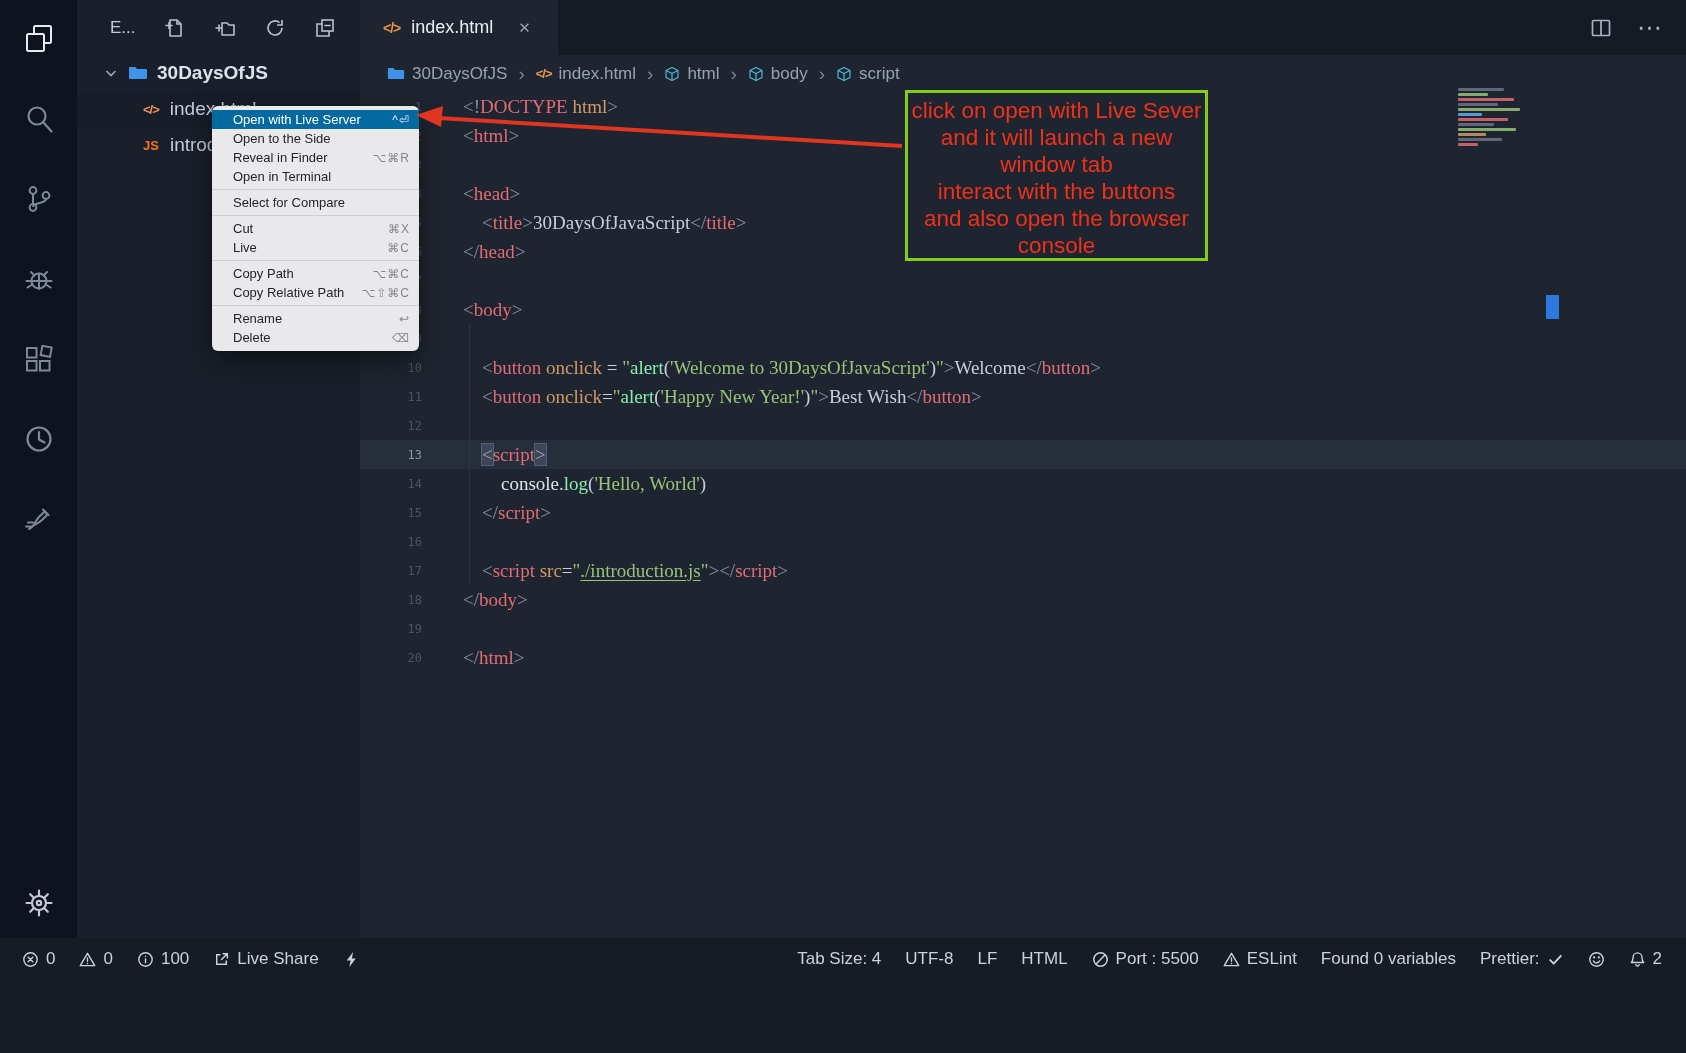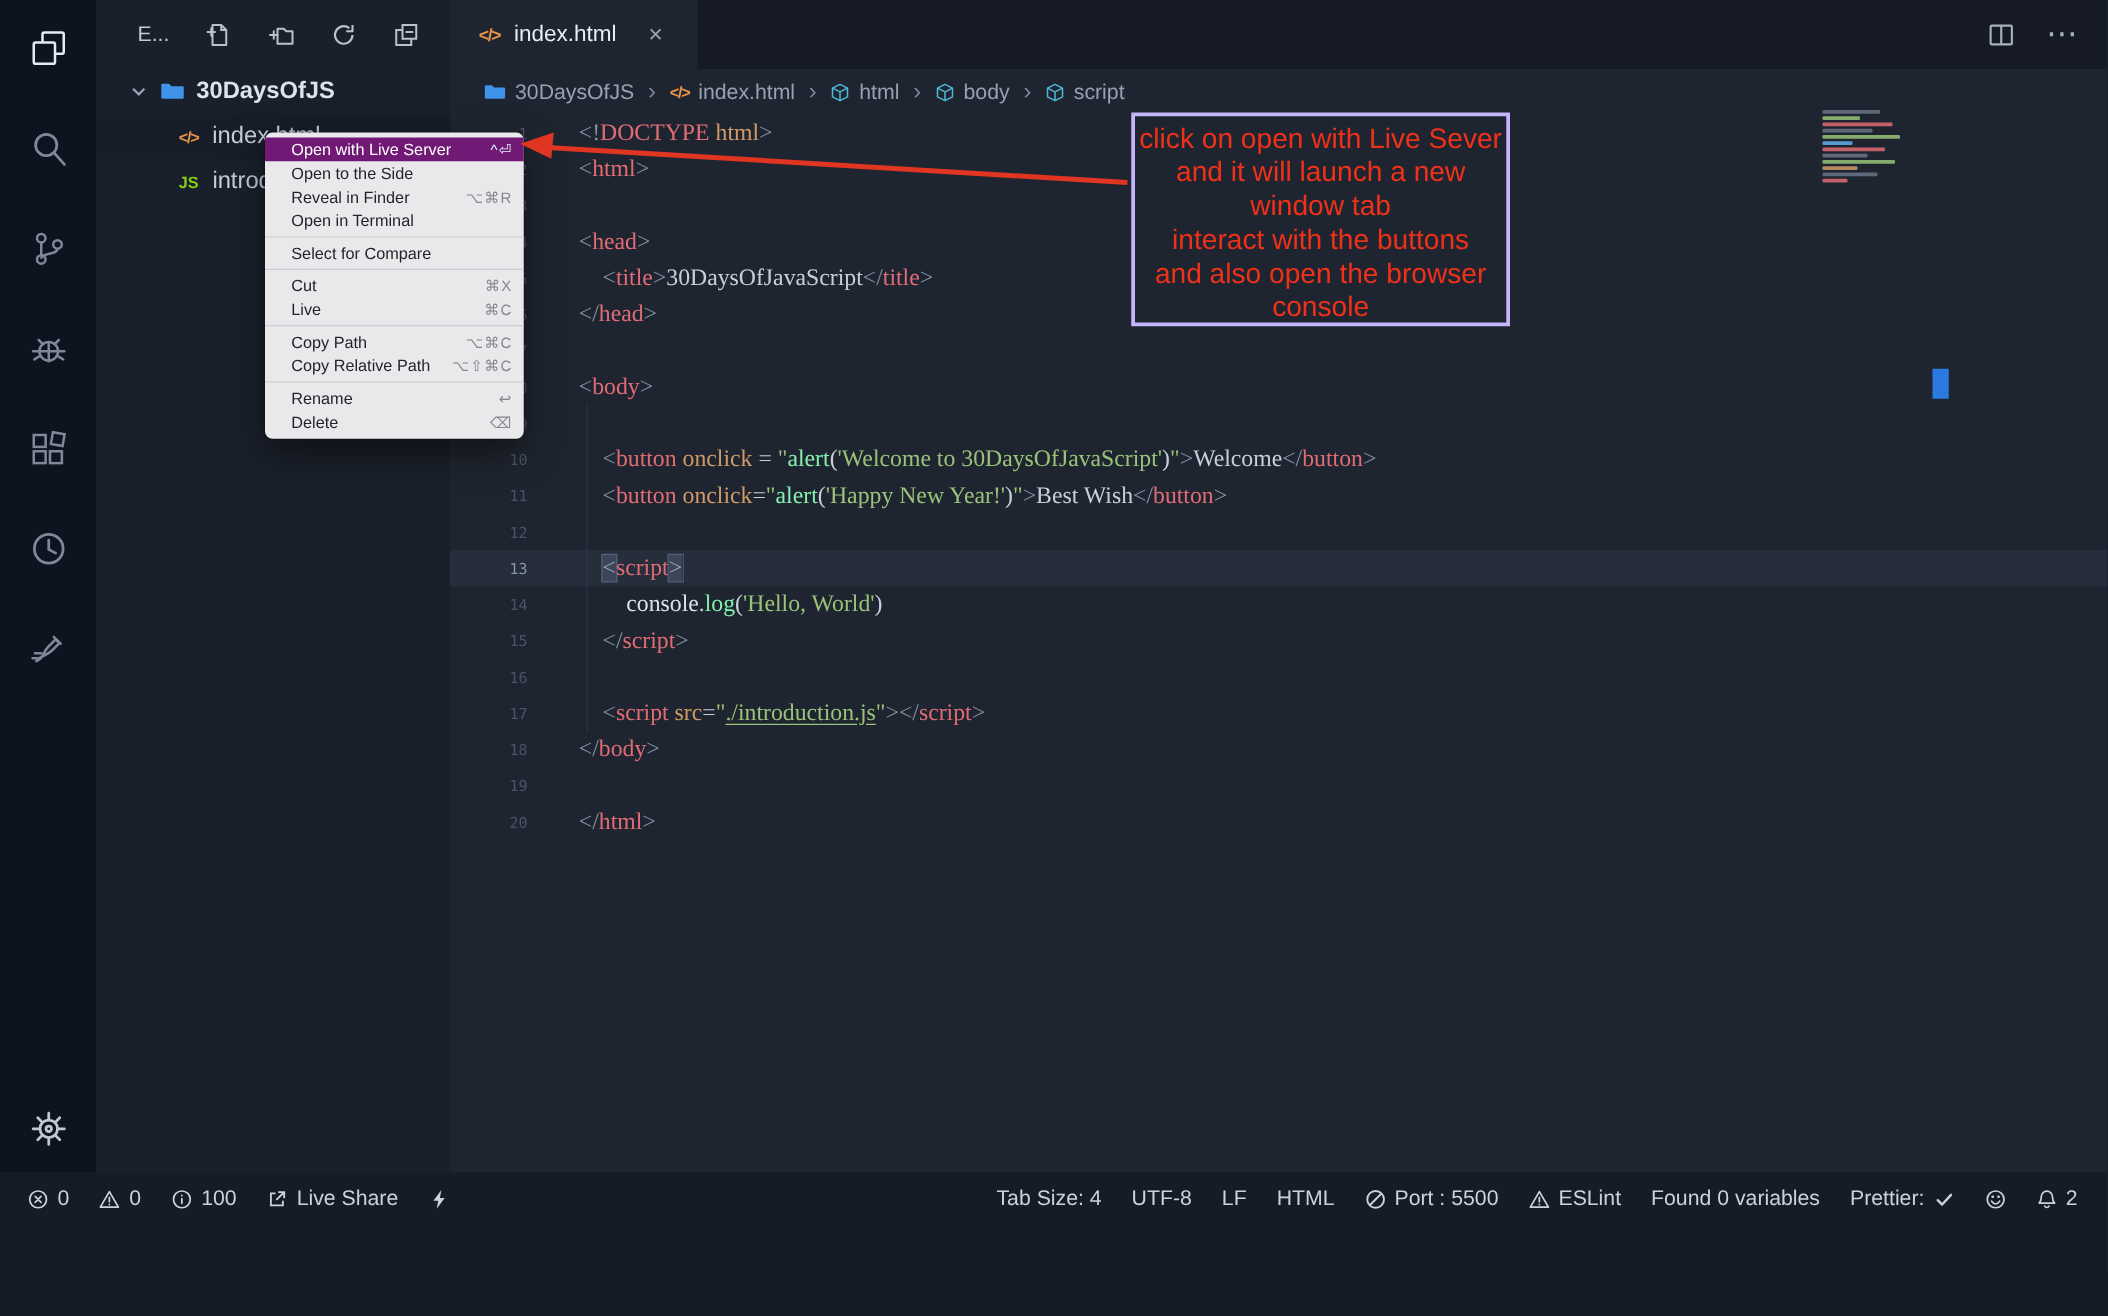--- a/index.html
+++ b/index.html
@@ -23,21 +23,21 @@
   .sidebar-title{color:#c3cad4;font-size:17px}
   .sb-tools{margin-left:auto;display:flex;gap:28px}
   .sb-tool{width:22px;height:22px;color:#b9c1cc;cursor:pointer}
   .tree-root{display:flex;align-items:center;height:36px;padding-left:26px;gap:9px;color:#dde3ec;font-size:19px;font-weight:600}
   .chev{width:16px;height:16px;color:#9aa4b4}
   .folder-ic{width:20px;height:16px}
   .tree-file{display:flex;align-items:center;height:36px;padding-left:66px;gap:11px;color:#c6cdd9;font-size:19px}
   .tree-file.selected{background:#171d29}
   .fi{display:inline-block;font-weight:700;font-size:13px;font-family:"Liberation Sans",sans-serif}
   .fi-html{color:#e8944a;letter-spacing:-1px}
-  .fi-js{color:#84cc16}
+  .fi-js{color:#f97316}
 
   
   .editor-area{position:absolute;left:360px;top:0;right:0;height:938px;background:#1f2530}
   .tab-bar{height:55px;background:#151a24;display:flex;align-items:stretch}
   .tab-strip{display:flex}
   .tab{display:flex;align-items:center;gap:11px;background:#1f2530;padding:0 16px 0 23px;min-width:198px;cursor:pointer}
   .tab .fi{font-size:14px}
   .tab-label{color:#e8edf4;font-size:18px}
   .tab-close{color:#9aa3b2;font-size:15px;margin-left:14px;cursor:pointer}
   .tab-actions{margin-left:auto;display:flex;align-items:center;gap:24px;padding-right:24px;color:#a8b1bf}
@@ -74,27 +74,27 @@
   .status-bar{position:absolute;left:0;right:0;top:938px;bottom:0;background:#161c26;display:flex;justify-content:space-between;align-items:flex-start;padding:11px 24px 0 22px;z-index:7}
   .st-left,.st-right{display:flex;align-items:center}
   .st-left{gap:24px}
   .st-right{gap:24px}
   .st-item{display:flex;align-items:center;gap:7px;font-size:17px;color:#ccd2dd;cursor:pointer;white-space:nowrap}
   .st-ic{width:17px;height:17px}
 
   
   .context-menu{position:absolute;left:212px;top:106px;width:207px;background:#e9e9eb;border-radius:6px;box-shadow:0 10px 30px rgba(0,0,0,.5),0 0 0 1px rgba(0,0,0,.18);padding:4px 0;z-index:40}
   .menu-item{display:flex;align-items:center;height:19px;padding:0 9px 0 21px;font-size:13px;color:#222528;cursor:pointer}
-  .menu-item.hl{background:#701a75;color:#fff}
+  .menu-item.hl{background:#0369a1;color:#fff}
   .mi-short{margin-left:auto;color:#86868b;font-size:12px;letter-spacing:1px}
   .menu-item.hl .mi-short{color:#e8efff}
   .menu-sep{height:1px;background:#cfcfd3;margin:3px 0}
 
   
-  .annotation-box{position:absolute;left:905px;top:90px;width:303px;height:171px;border:3px solid #c4b5fd;z-index:45;padding-top:4px}
+  .annotation-box{position:absolute;left:905px;top:90px;width:303px;height:171px;border:3px solid #84cc16;z-index:45;padding-top:4px}
   .ann-line{text-align:center;color:#ee3118;font-size:22.5px;line-height:27px}
   .arrow-svg{position:absolute;left:0;top:0;width:1686px;height:1053px;pointer-events:none;z-index:44}
 </style>
 </head>
 <body>
 
 <div class="app">
 
   <div class="activity-bar">
     <div class="ab-top">

